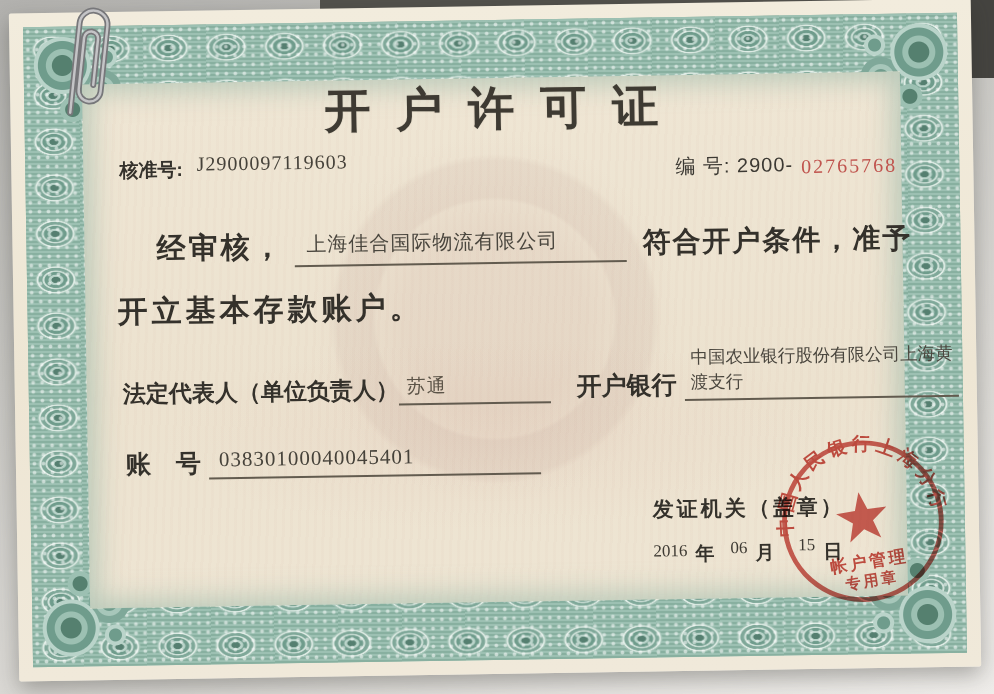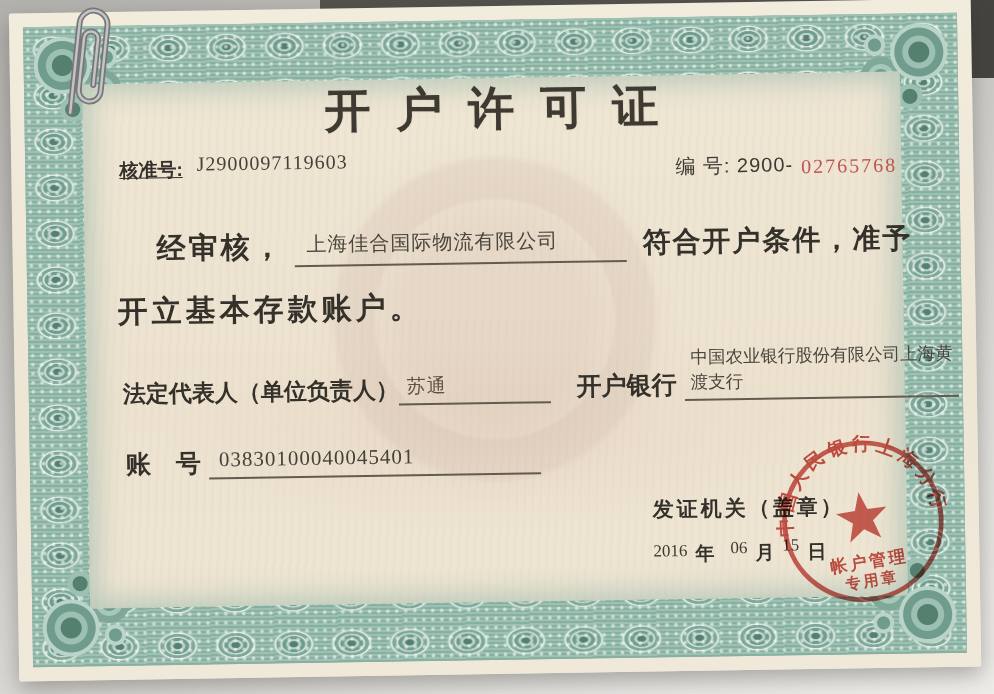--- a/index.html
+++ b/index.html
@@ -60,21 +60,21 @@
     text-align:center; font-family:"Liberation Serif", serif; font-weight:700;
     font-size:46px; color:#3e3a32; letter-spacing:26px; padding-left:26px;
     text-shadow:0 0 1px rgba(62,58,50,.4);
   }
   .row { position:absolute; display:flex; align-items:flex-end; white-space:nowrap; }
   .lbl { font-weight:700; color:#34312b; }
   .uline { border-bottom:2px solid #625b4f; }
   .serif-val { font-family:"Liberation Serif", serif; color:#46423a; }
 
   .approval-row { left:108px; top:146px; }
-  .approval-row .lbl { font-size:19px;text-decoration:underline; }
+  .approval-row .lbl { font-size:19px; }
   .approval-row .serif-val { font-size:20px; letter-spacing:1px; margin-left:14px; transform:translateY(-7px); }
 
   .serial-row { left:664px; top:150px; }
   .serial-row .lbl { font-size:20px; font-weight:400; color:#3c3933; letter-spacing:1px; }
   .serial-red { font-family:"Liberation Serif", serif; font-size:20px; letter-spacing:2px; margin-left:8px; }
 
   .review-row { left:144px; top:218px; }
   .review-prefix { font-size:29px; letter-spacing:3px; }
   .company-box { width:332px; font-size:20px; color:#4a463e; letter-spacing:1px;
                  padding:0 4px 7px 12px; margin-left:10px; white-space:nowrap; overflow:hidden; }
@@ -93,21 +93,21 @@
   .account-row { left:110px; top:436px; }
   .account-label { font-size:25px; }
   .account-box { width:332px; font-size:21px; letter-spacing:1px; padding:0 2px 5px 10px; margin-left:8px; }
 
   .issuer-block { position:absolute; left:636px; top:492px; color:#34312b; }
   .issuer-label { font-size:21px; font-weight:700; letter-spacing:3px; }
   .date-row { display:flex; align-items:flex-end; margin-top:7px; font-size:19px; font-weight:700; }
   .date-num { font-family:"Liberation Serif", serif; font-weight:400; font-size:17px; color:#3e3a33; }
   .dn-y { transform:translateY(-6px);margin-top:17px; }
   .dn-m { transform:translateY(-8px); margin-left:16px; }
-  .dn-d { transform:translateY(-10px); margin-left:8px; }
+  .dn-d { transform:translateY(-10px); margin-left:24px; }
   .date-unit { margin-left:8px; }
 
   .stamp { position:absolute; left:757px; top:432px; width:178px; height:178px;
            mix-blend-mode:multiply; opacity:.92; transform:rotate(-8deg); }
   .stamp text { font-family:"Liberation Sans", sans-serif; }
 
   .paperclip { position:absolute; left:46px; top:-6px; width:80px; height:128px;
                transform:rotate(6deg); z-index:50; }
 </style>
 </head>

